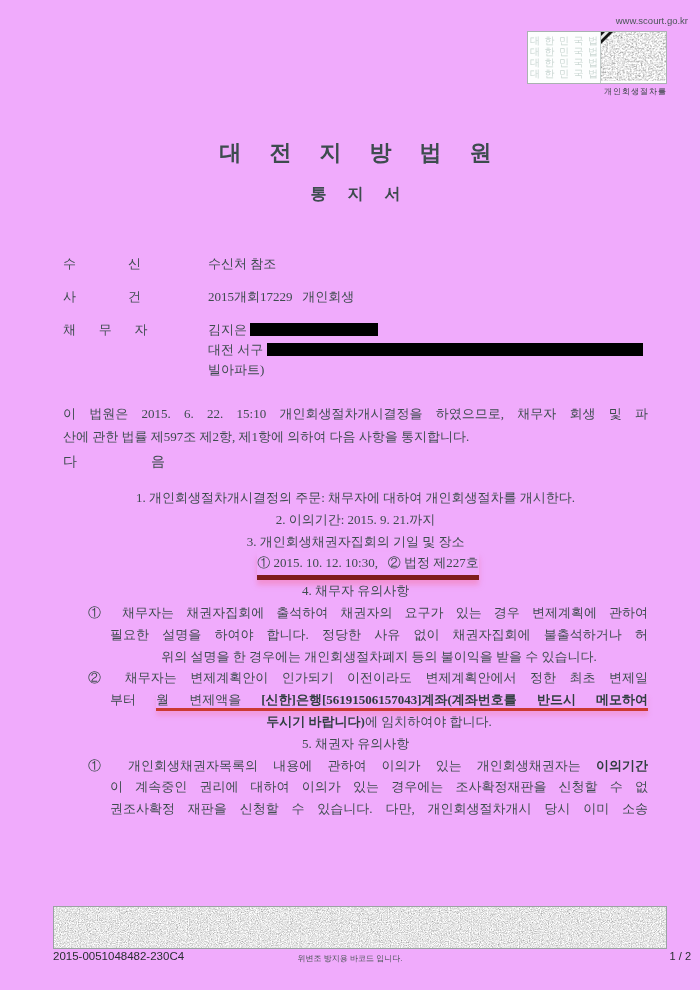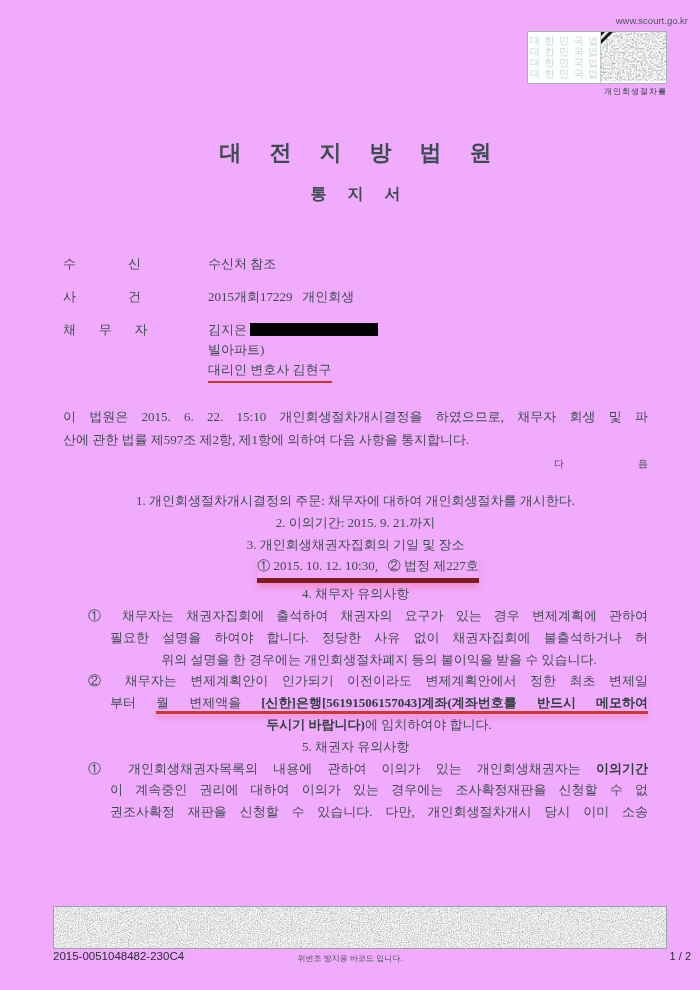--- a/index.html
+++ b/index.html
@@ -38,21 +38,21 @@
   .fvalue{flex:1;}
   .fvalue .vline{display:block;line-height:20px;}
   .pre{white-space:pre;}
   .bar{display:inline-block;background:#000;height:13px;vertical-align:-2px;}
   .bar-name{width:128px;}
   .bar-addr{width:376px;}
   .attorney{display:inline-block;border-bottom:2.5px solid #c2392d;padding-bottom:1px;}
   .intro{margin:22px 0 0 0;line-height:23px;}
   .intro .line{display:block;}
   .fill{text-align:justify;text-align-last:justify;}
-  .daum{margin-top:2px;height:24px;line-height:24px;text-align:right;font-size:10px;font-family:Liberation Mono, monospace;}
+  .daum{margin-top:2px;height:24px;line-height:24px;text-align:left;font-size:14px;}
   .daum span{letter-spacing:74px;margin-right:-74px;}
   .list{margin-top:13px;}
   .list .line{line-height:21.8px;text-align:center;}
   .sub{padding-left:25px;}
   .sub2{padding-left:47px;}
   b{font-weight:bold;color:#303e40;}
   .redline3{display:inline-block;border-bottom:5px solid #7f1d1d;padding-bottom:1px;
     box-shadow:0 5px 5px rgba(243,122,176,0.55);}
   .redline2{border-bottom:3px solid #cb3a32;padding-bottom:1px;
     box-shadow:0 5px 4px rgba(243,122,176,0.35);}
@@ -115,22 +115,22 @@
         <span class="fvalue">수신처 참조</span>
       </div>
       <div class="frow">
         <span class="flabel">사                건</span>
         <span class="fvalue pre">2015개회17229   개인회생</span>
       </div>
       <div class="frow debtor">
         <span class="flabel">채       무       자</span>
         <span class="fvalue">
           <span class="vline"><span>김지은 </span><span class="bar bar-name"></span></span>
+          <span class="vline"><span>대전 서구 </span><span class="bar bar-addr"></span></span>
           <span class="vline">빌아파트)</span>
-          <span class="vline"><span class="attorney">대리인 변호사 김현구</span></span>
         </span>
       </div>
     </div>
 
     <p class="intro">
       <span class="line fill">이 법원은 2015. 6. 22. 15:10 개인회생절차개시결정을 하였으므로, 채무자 회생 및 파</span>
       <span class="line">산에 관한 법률 제597조 제2항, 제1항에 의하여 다음 사항을 통지합니다.</span>
     </p>
 
     <div class="daum"><span>다음</span></div>

